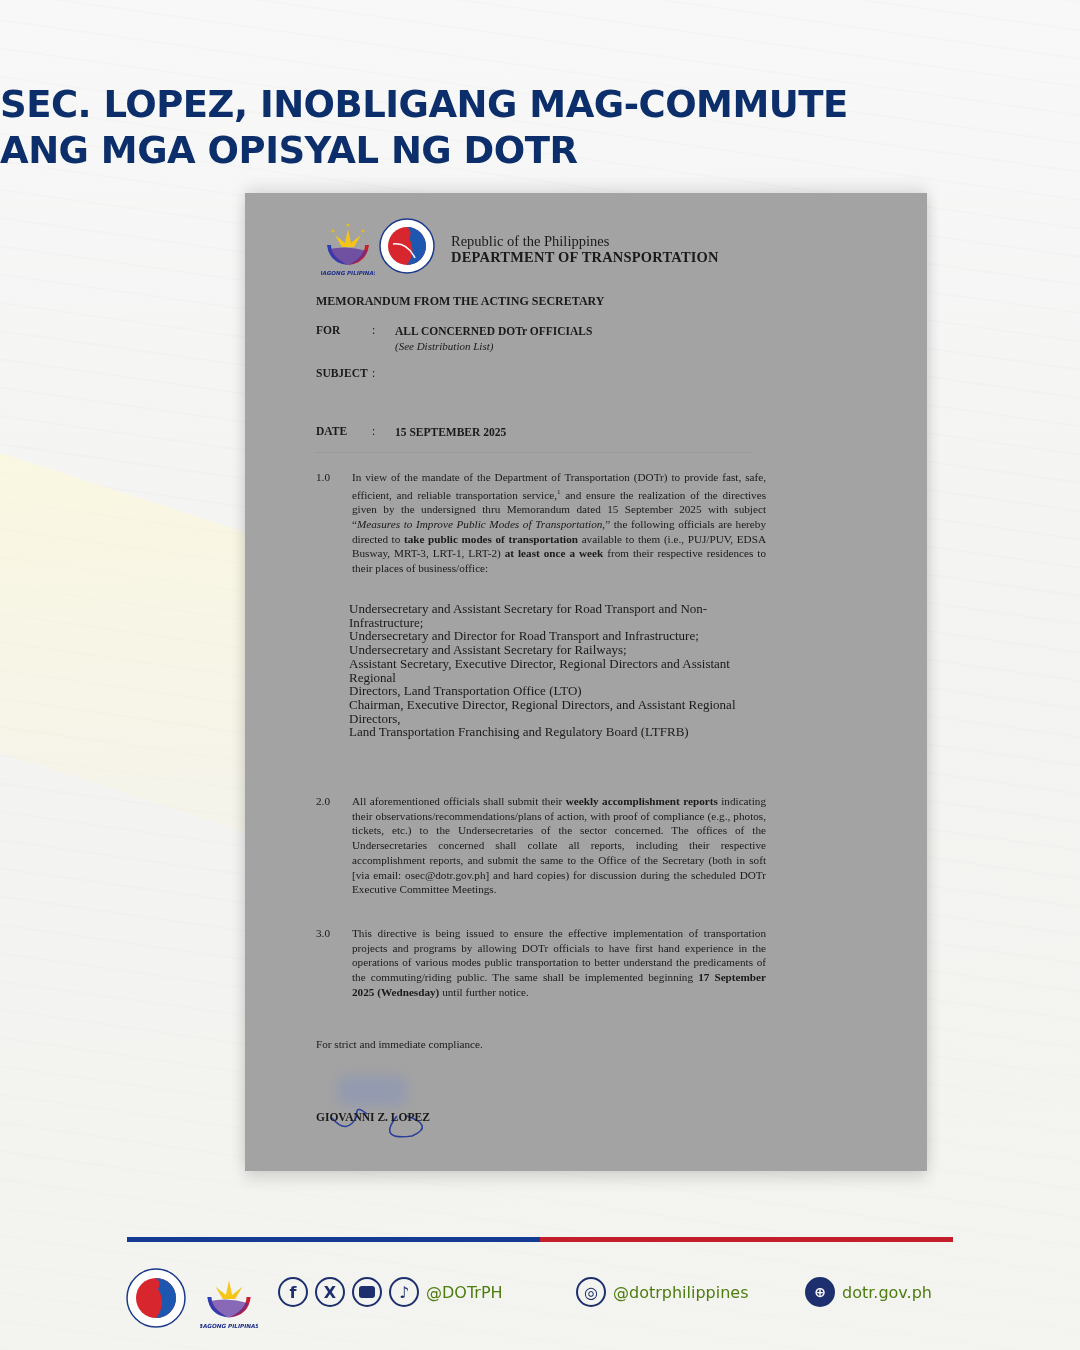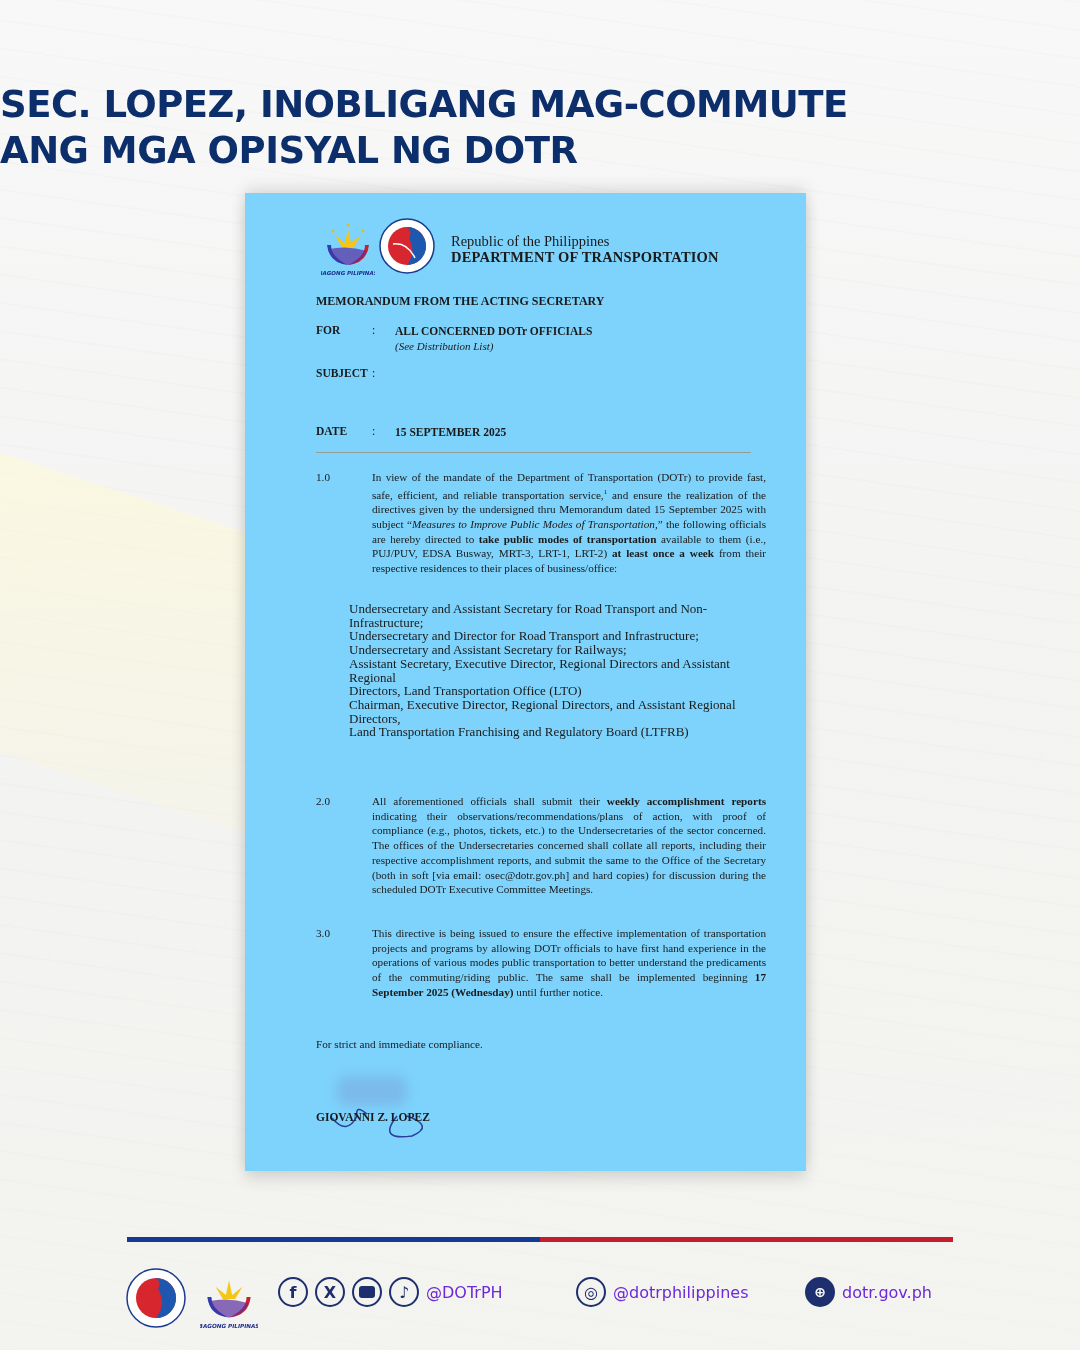--- a/index.html
+++ b/index.html
@@ -27,54 +27,54 @@
     position: absolute; top: 82px; left: 0; width: 912px;
     text-align: left;
     font-family: "DejaVu Sans", sans-serif;
     font-weight: bold;
     font-size: 37px;
     line-height: 46px;
     color: #0c2f6b;
     letter-spacing: -0.5px;
   }
   .page {
-    position: absolute; left: 245px; top: 193px; width: 561px; height: 978px;
-    background: #7dd3fc;
+    position: absolute; left: 245px; top: 193px; width: 682px; height: 978px;
+    background: #a3a3a3;
     box-shadow: 0 -6px 14px rgba(0,0,0,0.10), 0 8px 14px rgba(0,0,0,0.12);
   }
   .lh { position: absolute; left: 76px; top: 22px; display: flex; align-items: center; }
   .logo-bp { width: 54px; height: 62px; position: relative; }
   .logo-dotr { width: 56px; height: 56px; margin-left: 4px; }
   .lh-text { margin-left: 16px; margin-top: 6px; }
   .lh-rep { font-size: 14.5px; line-height: 16px; }
   .lh-dept { font-size: 14.5px; font-weight: bold; line-height: 16px; letter-spacing: 0.2px; }
   .memo-title { position: absolute; left: 71px; top: 101px; font-size: 12px; font-weight: bold; }
   .row { position: absolute; left: 71px; font-size: 11.5px; display: flex; }
   .row .lbl { width: 56px; font-weight: bold; }
   .row .colon { width: 23px; }
   .row .val { font-weight: bold; line-height: 14.5px; }
   .row .sub { font-weight: normal; font-style: italic; font-size: 11px; }
   .rule { position: absolute; left: 71px; top: 259px; width: 435px; height: 1px; background: #999; }
-  .para { position: absolute; left: 71px; width: 450px; font-size: 11.2px; line-height: 14.7px; display: flex; gap: 20px; }
+  .para { position: absolute; left: 71px; width: 450px; font-size: 11.2px; line-height: 14.7px; display: flex; }
   .para .num { width: 36px; flex: none; }
   .para .txt { text-align: justify; width: 414px; }
   .list { position: absolute; left: 104px; width: 420px; font-size: 13px; line-height: 13.5px; }
   .plain { position: absolute; left: 71px; font-size: 11.2px; }
   .sig-blur { position: absolute; left: 92px; top: 883px; width: 70px; height: 30px; background: rgba(120,140,200,0.35); filter: blur(6px); border-radius: 10px; }
   .sig-name { position: absolute; left: 71px; top: 918px; font-size: 11.5px; font-weight: bold; }
   .sig-ink { position: absolute; left: 82px; top: 903px; }
   .bar { position: absolute; top: 1237px; height: 5px; }
   .bar.blue { left: 127px; width: 413px; background: #143b91; }
   .bar.red { left: 540px; width: 413px; background: #c41e2e; }
   .footer { position: absolute; top: 1262px; left: 0; width: 1080px; height: 70px; }
   .f-dotr { position: absolute; left: 126px; top: 6px; width: 60px; height: 60px; }
   .f-bp { position: absolute; left: 200px; top: 4px; width: 58px; height: 64px; }
   .soc { position: absolute; top: 15px; display: flex; align-items: center; }
   .soc-icon { width: 30px; height: 30px; border: 2px solid #1d2f6e; border-radius: 50%; display: flex; align-items: center; justify-content: center; color: #1d2f6e; font-family: "DejaVu Sans", sans-serif; font-weight: bold; font-size: 16px; margin-right: 7px; }
-  .soc-text { font-family: "DejaVu Sans", sans-serif; font-size: 16px; color: #6d28d9; }
+  .soc-text { font-family: "DejaVu Sans", sans-serif; font-size: 16px; color: #4d7c0f; }
 </style>
 </head>
 <body>
 
 <div class="bg"></div>
 <div class="bus"></div>
 
 <h1 class="headline">
   <div>SEC. LOPEZ, INOBLIGANG MAG-COMMUTE</div>
   <div>ANG MGA OPISYAL NG DOTR</div>

